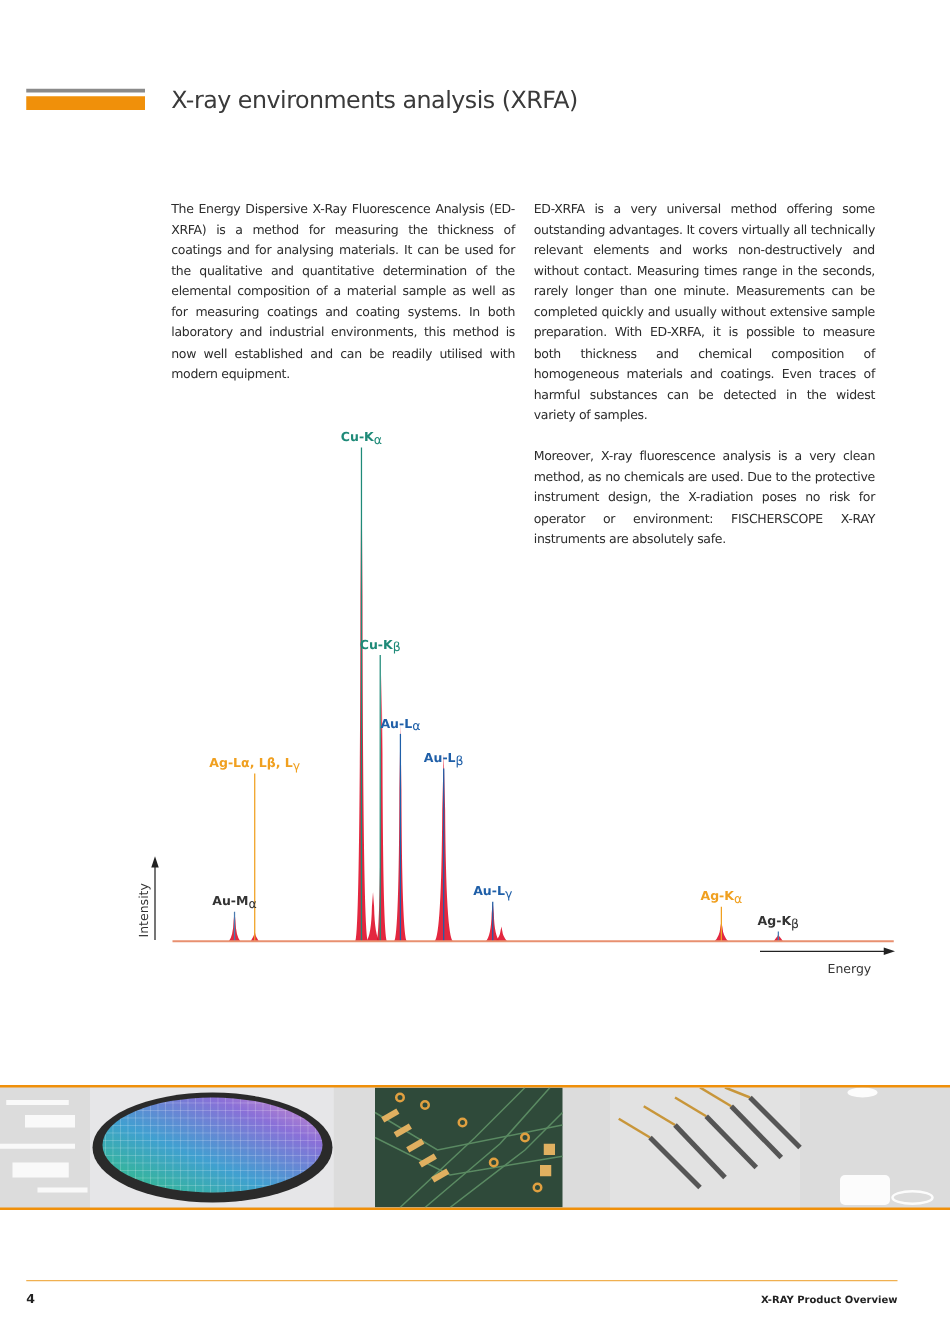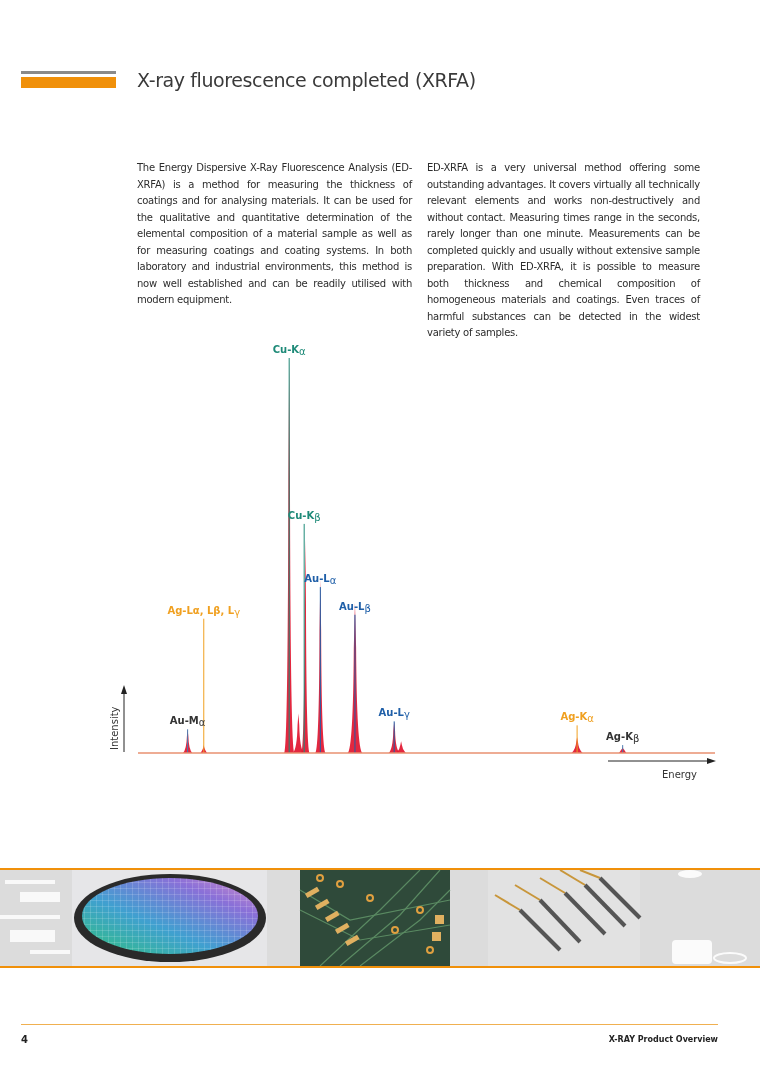--- a/index.html
+++ b/index.html
@@ -16,27 +16,28 @@
   .photo-strip { position: absolute; left: 0; top: 868px; width: 760px; height: 100px; background: #dcdcdc; border-top: 2px solid #f0900a; border-bottom: 2px solid #f0900a; box-sizing: border-box; overflow: hidden; }
   .footer-line { position: absolute; left: 21px; top: 1024px; width: 697px; height: 1px; background: #f0b050; }
   .page-num { position: absolute; left: 21px; top: 1034px; font-size: 10px; font-weight: bold; color: #222; }
   .footer-title { position: absolute; right: 42px; top: 1035px; font-size: 8px; font-weight: bold; color: #222; text-align: center; }
 </style>
 </head>
 <body>
 
 <div class="hdr-bar-gray"></div>
 <div class="hdr-bar-orange"></div>
-<h1 class="title" style="margin:0;font-weight:normal;">X-ray fluorescence completed (XRFA)</h1>
+<h1 class="title" style="margin:0;font-weight:normal;">X-ray environments analysis (XRFA)</h1>
 
 <div class="col col-left">
   <p>The Energy Dispersive X-Ray Fluorescence Analysis (ED-XRFA) is a method for measuring the thickness of coatings and for analysing materials. It can be used for the qualitative and quantitative determination of the elemental composition of a material sample as well as for measuring coatings and coating systems. In both laboratory and industrial environments, this method is now well established and can be readily utilised with modern equipment.</p>
 </div>
 <div class="col col-right">
   <p>ED-XRFA is a very universal method offering some outstanding advantages. It covers virtually all technically relevant elements and works non-destructively and without contact. Measuring times range in the seconds, rarely longer than one minute. Measurements can be completed quickly and usually without extensive sample preparation. With ED-XRFA, it is possible to measure both thickness and chemical composition of homogeneous materials and coatings. Even traces of harmful substances can be detected in the widest variety of samples.</p>
+  <p>Moreover, X-ray fluorescence analysis is a very clean method, as no chemicals are used. Due to the protective instrument design, the X-radiation poses no risk for operator or environment: FISCHERSCOPE X-RAY instruments are absolutely safe.</p>
 </div>
 
 <svg id="spectrum" width="630" height="450" xmlns="http://www.w3.org/2000/svg">
   <g id="spec-peaks">
       <path d="M83.00599999999999,413 Q86.46799999999999,409 86.90074999999999,396.41 L87.62199999999999,389.3 L88.34324999999998,396.41 Q88.77599999999998,409 92.23799999999999,413 Z" fill="#e0102a" opacity="0.9"></path>
       <path d="M100.578,413 Q102.97800000000001,409 103.278,407.47 L103.778,405.1 L104.278,407.47 Q104.578,409 106.97800000000001,413 Z" fill="#e0102a" opacity="0.9"></path>
       <path d="M184.09640000000002,413 Q187.90460000000002,409 188.380625,136.5 L189.174,18 L189.967375,136.5 Q190.4434,409 194.2516,413 Z" fill="#e0102a" opacity="0.9"></path>
       <path d="M192.8668,413 Q197.0212,409 197.5405,385.35 L198.406,373.5 L199.2715,385.35 Q199.79080000000002,409 203.9452,413 Z" fill="#e0102a" opacity="0.9"></path>
       <path d="M201.17559999999997,413 Q204.29139999999998,409 204.680875,263.69 L205.32999999999998,199.7 L205.97912499999998,263.69 Q206.3686,409 209.4844,413 Z" fill="#e0102a" opacity="0.9"></path>
       <path d="M215.2544,413 Q219.0626,409 219.538625,291.34 L220.332,239.2 L221.125375,291.34 Q221.60139999999998,409 225.40959999999998,413 Z" fill="#e0102a" opacity="0.9"></path>

